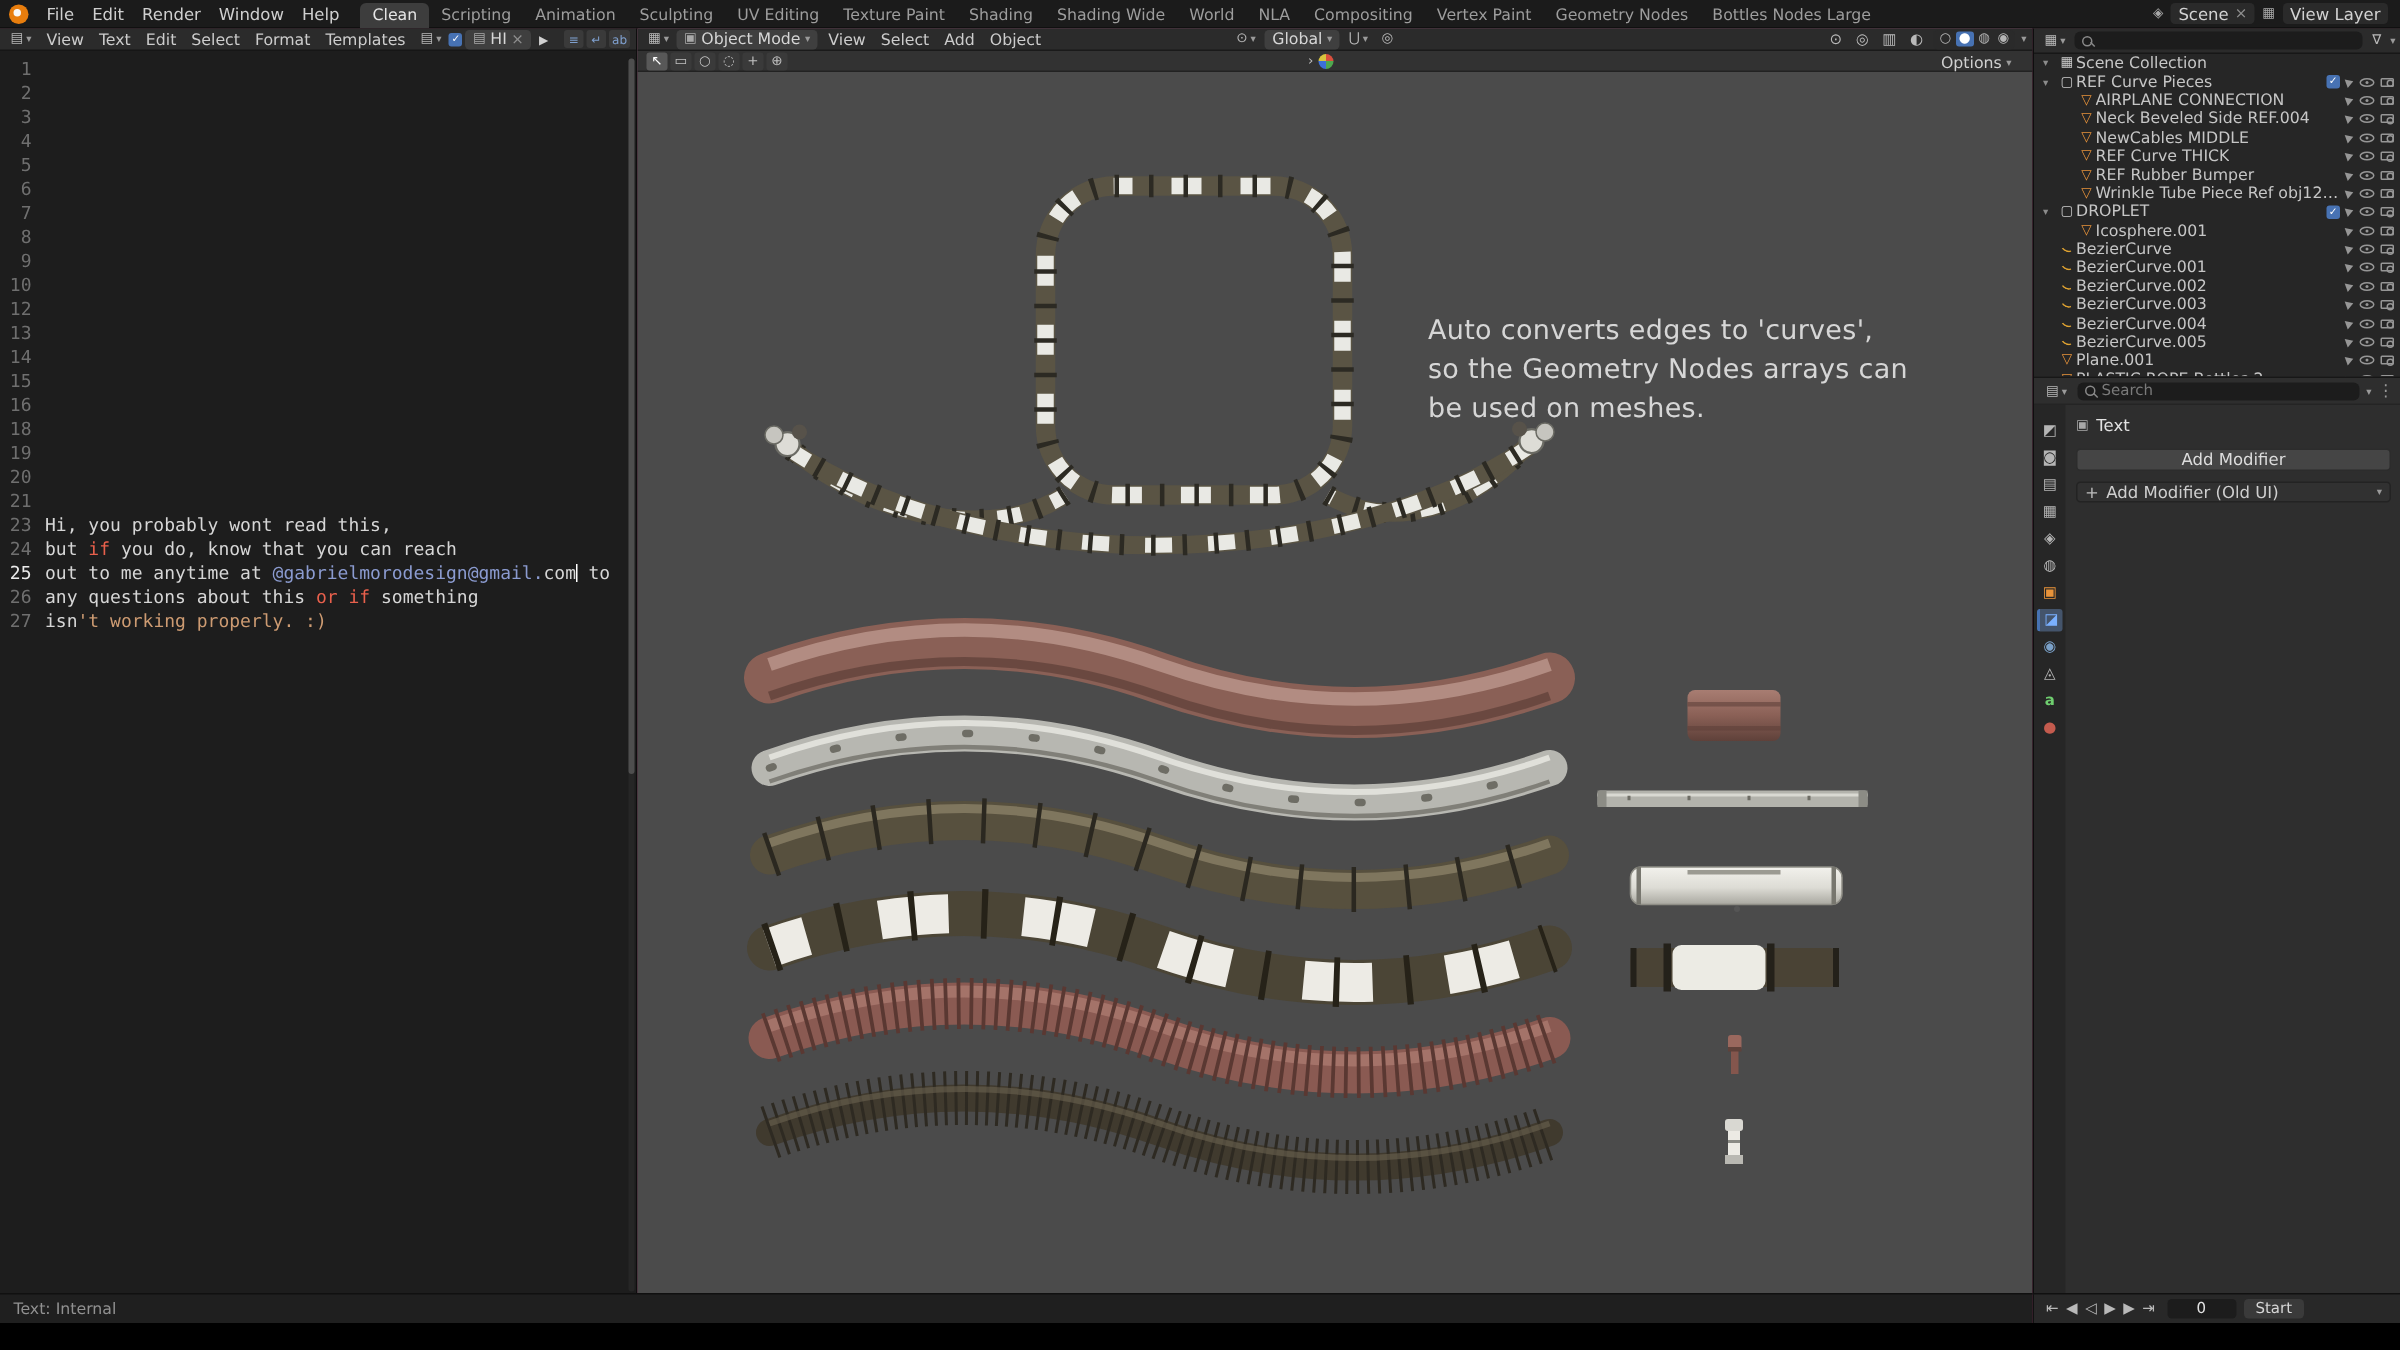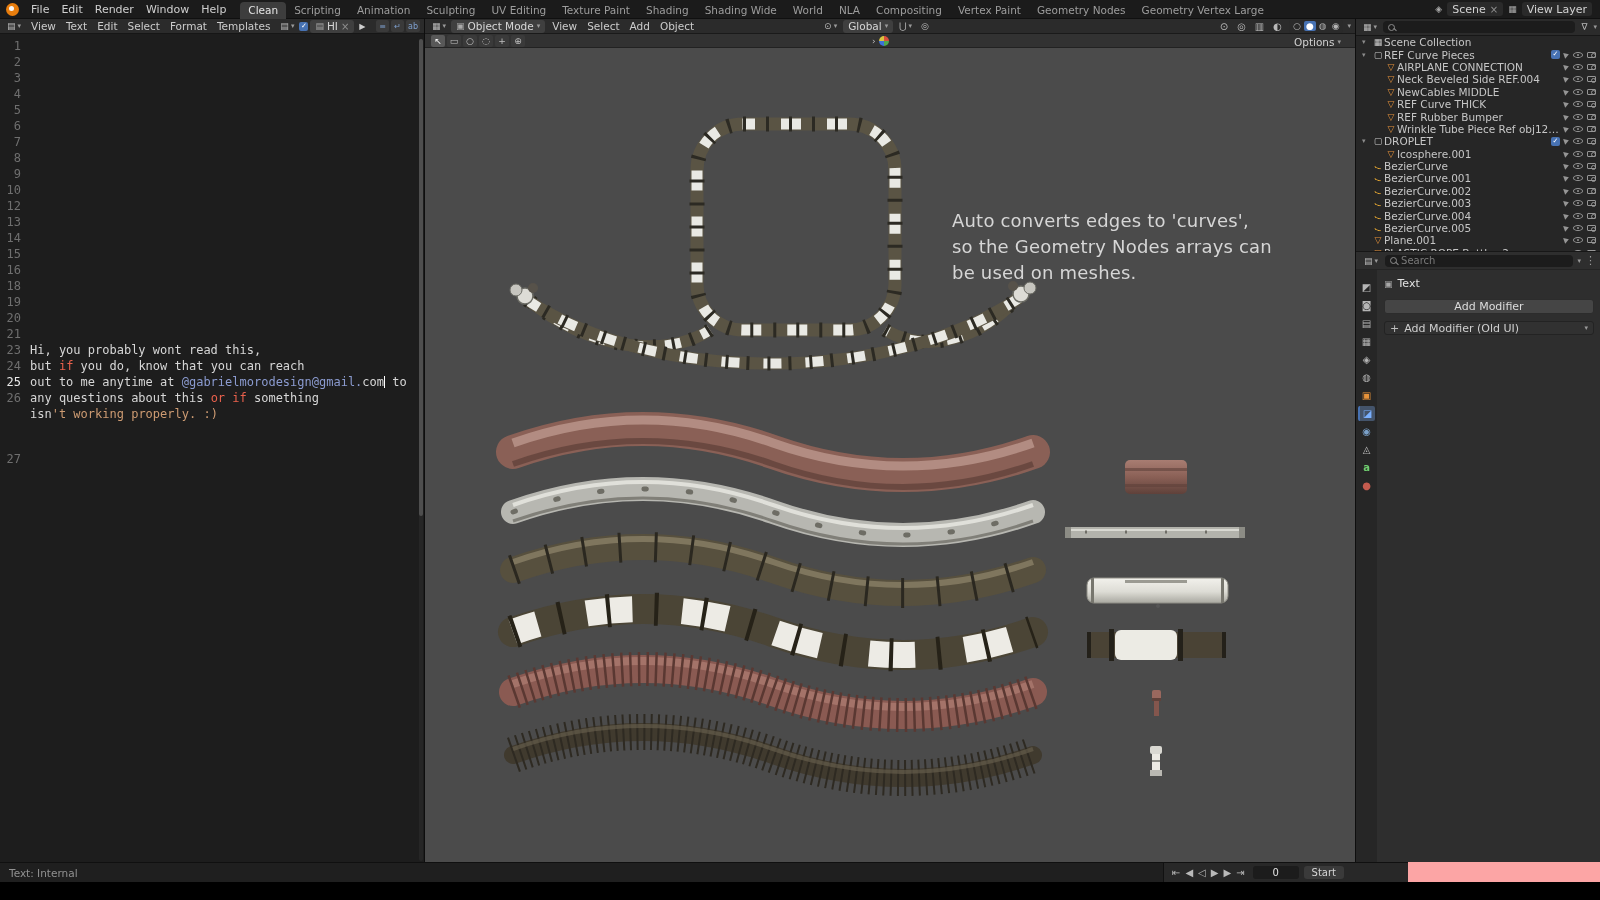--- a/index.html
+++ b/index.html
@@ -1,18 +1,18 @@
 <!DOCTYPE html>
 <html><head>
 <meta charset="utf-8">
 <style>
   *{margin:0;padding:0;box-sizing:border-box}
   html,body{width:1600px;height:900px;background:#000;overflow:hidden}
   body{font-family:"DejaVu Sans","Liberation Sans",sans-serif;font-size:11px;color:#c9c9c9}
-  #app{position:relative;width:1600px;height:900px;background:#fca5a5}
+  #app{position:relative;width:1600px;height:900px;background:#ec4899}
 
   
   #topbar{position:absolute;left:0;top:0;width:1600px;height:19px;background:#1b1b1b;display:flex;align-items:center;white-space:nowrap;border-bottom:1px solid #101010}
   .logo{width:13px;height:13px;border-radius:50%;background:#e87d0d;margin:0 6px 0 6px;position:relative;flex:none}
   .logo::after{content:"";position:absolute;left:3px;top:3px;width:5px;height:5px;border-radius:50%;background:#f7f7f7}
   .tb-menu{padding:0 6px;color:#cfcfcf;cursor:default}
   #tb-tabs{display:flex;align-items:flex-end;height:19px;margin-left:8px;overflow:hidden}
   .tb-tab{padding:2px 8px 3px 8px;font-size:10.5px;color:#9d9d9d;border-radius:4px 4px 0 0;cursor:default}
   .tb-tab.active{background:#3d3d3d;color:#e6e6e6}
   #tb-right{margin-left:auto;display:flex;align-items:center;gap:5px;padding-right:8px}
@@ -82,21 +82,21 @@
   #pr-body{position:absolute;left:0;top:18px;right:0;bottom:0;display:flex}
   #pr-tabs{width:21px;background:#262626;display:flex;flex-direction:column;align-items:center;padding-top:10px;gap:3px}
   .pr-tab{width:17px;height:15px;display:flex;align-items:center;justify-content:center;font-size:10px;border-radius:2px}
   .pr-tab.active{background:#44546b;border-left:2px solid #4772b3}
   #pr-main{flex:1;padding:7px 7px 0 7px}
   .pr-objrow{display:flex;align-items:center;gap:5px;color:#e2e2e2;margin-bottom:9px}
   .pr-addmod{height:15px;background:#454545;border:1px solid #2c2c2c;border-radius:3px;display:flex;align-items:center;justify-content:center;color:#dcdcdc;margin-bottom:7px}
   .pr-addmod-old{height:14px;background:#313131;border:1px solid #232323;border-radius:3px;display:flex;align-items:center;gap:5px;padding:0 5px;color:#cfcfcf}
 
   
-  #bottombar{position:absolute;left:0;top:862px;width:1408px;height:20px;display:flex}
+  #bottombar{position:absolute;left:0;top:862px;width:1600px;height:20px;display:flex}
   #bb-status{flex:1;background:#1f1f1f;display:flex;align-items:center;padding-left:9px;color:#919191;font-size:10.5px;border-top:1px solid #101010}
   #bb-timeline{width:245px;background:#282828;border-left:1px solid #111;border-top:1px solid #101010;display:flex;align-items:center;gap:2px;padding:0 6px}
   .pb-btn{color:#b9b9b9;font-size:10px;padding:0 2px}
   .frame-field{width:46px;height:13px;background:#1c1c1c;border-radius:3px;color:#e2e2e2;display:flex;align-items:center;justify-content:center;font-size:10px;margin-left:4px}
   .start-field{height:13px;background:#3a3a3a;border-radius:3px;color:#d5d5d5;display:flex;align-items:center;padding:0 8px;font-size:10px;margin-left:3px}
   #blackstrip{position:absolute;left:0;top:882px;width:1600px;height:18px;background:#000}
 </style>
 </head>
 <body>
 
@@ -112,21 +112,21 @@
         <span class="tb-tab">Sculpting</span>
         <span class="tb-tab">UV Editing</span>
         <span class="tb-tab">Texture Paint</span>
         <span class="tb-tab">Shading</span>
         <span class="tb-tab">Shading Wide</span>
         <span class="tb-tab">World</span>
         <span class="tb-tab">NLA</span>
         <span class="tb-tab">Compositing</span>
         <span class="tb-tab">Vertex Paint</span>
         <span class="tb-tab">Geometry Nodes</span>
-        <span class="tb-tab">Geometry Vertex Large</span>
+        <span class="tb-tab">Bottles Nodes Large</span>
       </div>
     <div id="tb-right">
       <span class="mini-ic">◈</span>
       <span class="tb-pill">
         <span>Scene</span>
         <span class="x">×</span>
       </span>
       <span class="mini-ic">▦</span>
       <span class="tb-pill">
         <span>View Layer</span>
@@ -169,21 +169,21 @@
         <div class="te-row"><span class="te-num" style="color: rgb(111, 111, 111);">15</span><span class="te-code"></span></div>
         <div class="te-row"><span class="te-num" style="color: rgb(111, 111, 111);">16</span><span class="te-code"></span></div>
         <div class="te-row"><span class="te-num" style="color: rgb(111, 111, 111);">18</span><span class="te-code"></span></div>
         <div class="te-row"><span class="te-num" style="color: rgb(111, 111, 111);">19</span><span class="te-code"></span></div>
         <div class="te-row"><span class="te-num" style="color: rgb(111, 111, 111);">20</span><span class="te-code"></span></div>
         <div class="te-row"><span class="te-num" style="color: rgb(111, 111, 111);">21</span><span class="te-code"></span></div>
         <div class="te-row"><span class="te-num" style="color: rgb(111, 111, 111);">23</span><span class="te-code"><span style="color: rgb(214, 214, 214);">Hi, you probably wont read this,</span></span></div>
         <div class="te-row"><span class="te-num" style="color: rgb(111, 111, 111);">24</span><span class="te-code"><span style="color: rgb(214, 214, 214);">but </span><span style="color: rgb(232, 96, 76);">if</span><span style="color: rgb(214, 214, 214);"> you do, know that you can reach</span></span></div>
         <div class="te-row"><span class="te-num" style="color: rgb(234, 234, 234);">25</span><span class="te-code"><span style="color: rgb(214, 214, 214);">out to me anytime at </span><span style="color: rgb(139, 155, 208);">@gabrielmorodesign@gmail.</span><span style="color: rgb(214, 214, 214);">com</span><span class="te-caret"></span><span style="color: rgb(214, 214, 214);"> to</span></span></div>
         <div class="te-row"><span class="te-num" style="color: rgb(111, 111, 111);">26</span><span class="te-code"><span style="color: rgb(214, 214, 214);">any questions about this </span><span style="color: rgb(232, 96, 76);">or</span><span style="color: rgb(214, 214, 214);"> </span><span style="color: rgb(232, 96, 76);">if</span><span style="color: rgb(214, 214, 214);"> something</span></span></div>
-        <div class="te-row"><span class="te-num" style="color: rgb(111, 111, 111); margin-top: 45px;">27</span><span class="te-code"><span style="color: rgb(214, 214, 214);">isn</span><span style="color: rgb(205, 155, 114);">'t working properly. :)</span></span></div>
+        <div class="te-row"><span class="te-num" style="color: rgb(111, 111, 111);">27</span><span class="te-code"><span style="color: rgb(214, 214, 214);">isn</span><span style="color: rgb(205, 155, 114);">'t working properly. :)</span></span></div>
       </div>
     <div class="te-scroll">
         <div class="te-thumb"></div>
       </div>
   </div>
 
   <div id="viewport">
     <div class="vp-header">
       <span class="hbtn">▦<span class="chev">▾</span></span>
       <span class="hpill">

